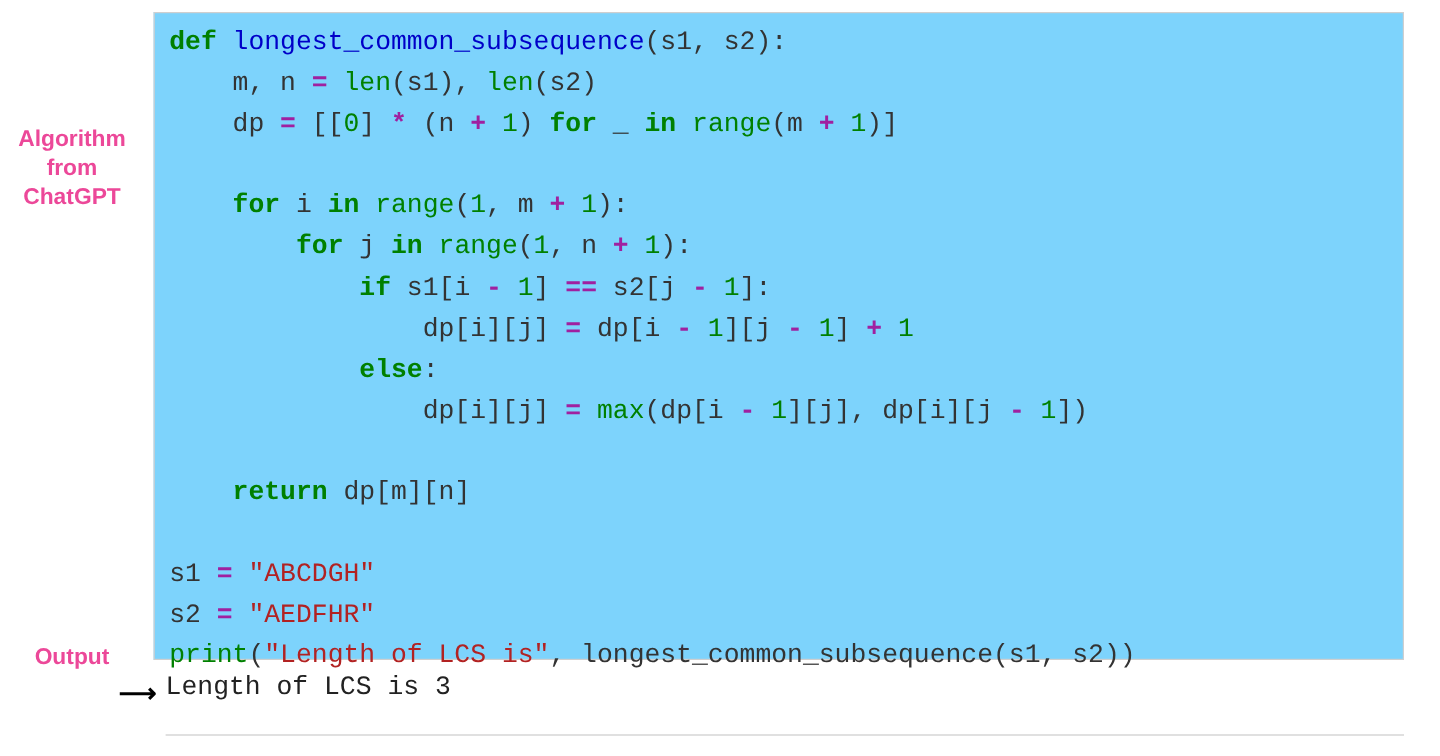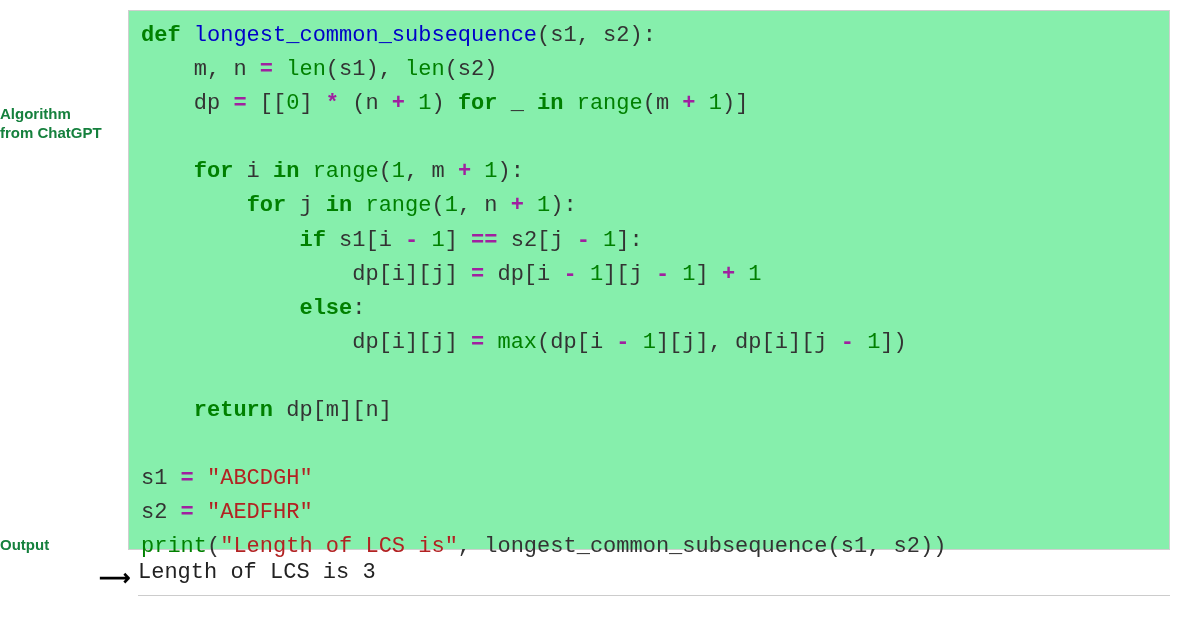--- a/index.html
+++ b/index.html
@@ -9,60 +9,60 @@
     width: 1200px;
     height: 630px;
     background: #ffffff;
     font-family: Arial, Helvetica, sans-serif;
     position: relative;
   }
   .label-col {
     position: absolute;
     left: 0;
     width: 120px;
-    text-align: left;
+    text-align: center;
     font-weight: 700;
-    font-size: 15px;
-    color: #15803d;
+    font-size: 19px;
+    color: #ec4899;
     line-height: 1.25;
   }
   .label-algorithm { top: 105px; }
   .label-output { top: 536px; }
   .arrow {
     position: absolute;
     font-size: 22px;
     color: #000;
     font-weight: 700;
   }
   .arrow-algorithm { left: 128px; top: 113px; }
   .arrow-output { left: 99px; top: 565px; }
   .code-box {
     position: absolute;
     left: 128px;
     top: 10px;
     width: 1042px;
     height: 540px;
-    background: #86efac;
+    background: #7dd3fc;
     border: 1px solid #cfcfcf;
     padding: 8px 12px;
     font-family: Consolas, "Courier New", monospace;
     font-size: 22px;
     line-height: 1.55;
     color: #333;
     white-space: pre;
   }
   .output-box {
     position: absolute;
     left: 138px;
     top: 560px;
     width: 1032px;
     font-family: Consolas, "Courier New", monospace;
     font-size: 22px;
     color: #222;
-    padding-bottom: 10px;
+    padding-bottom: 27px;
     border-bottom: 1px solid #ccc;
   }
   .kw   { color: #008000; font-weight: 700; }
   .fn   { color: #0000c8; }
   .builtin { color: #008000; }
   .num  { color: #008000; }
   .op   { color: #a020a0; font-weight: 700; }
   .str  { color: #b22222; }
   .punc { color: #333; }
   .var  { color: #333; }

